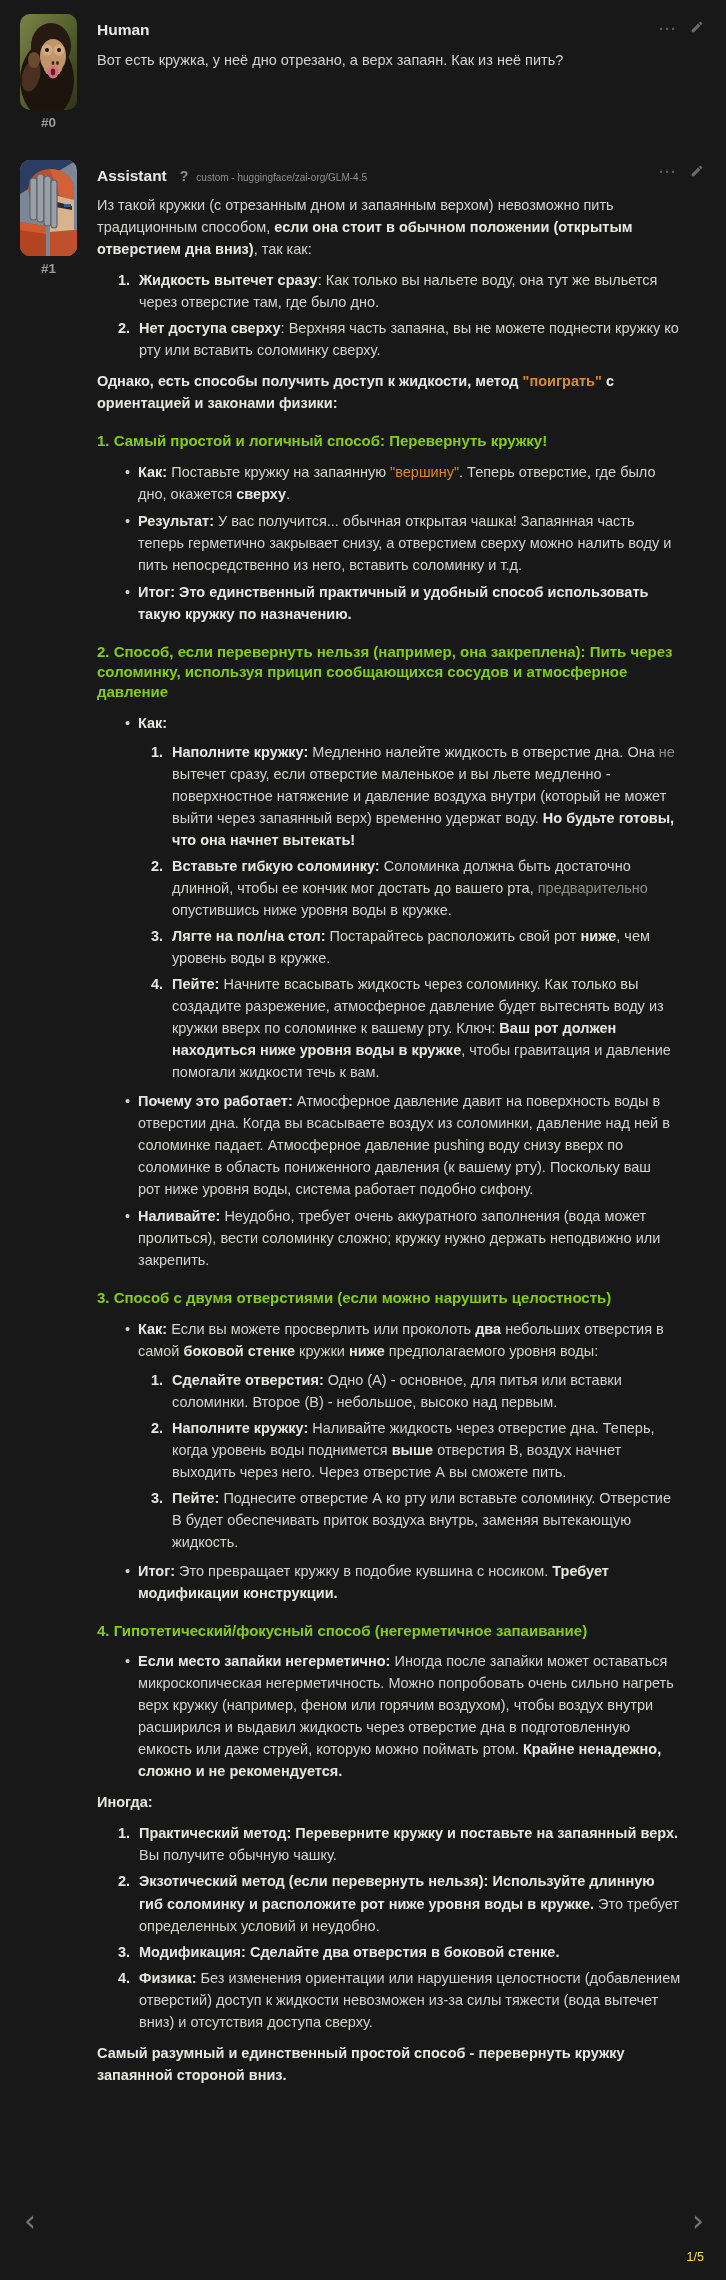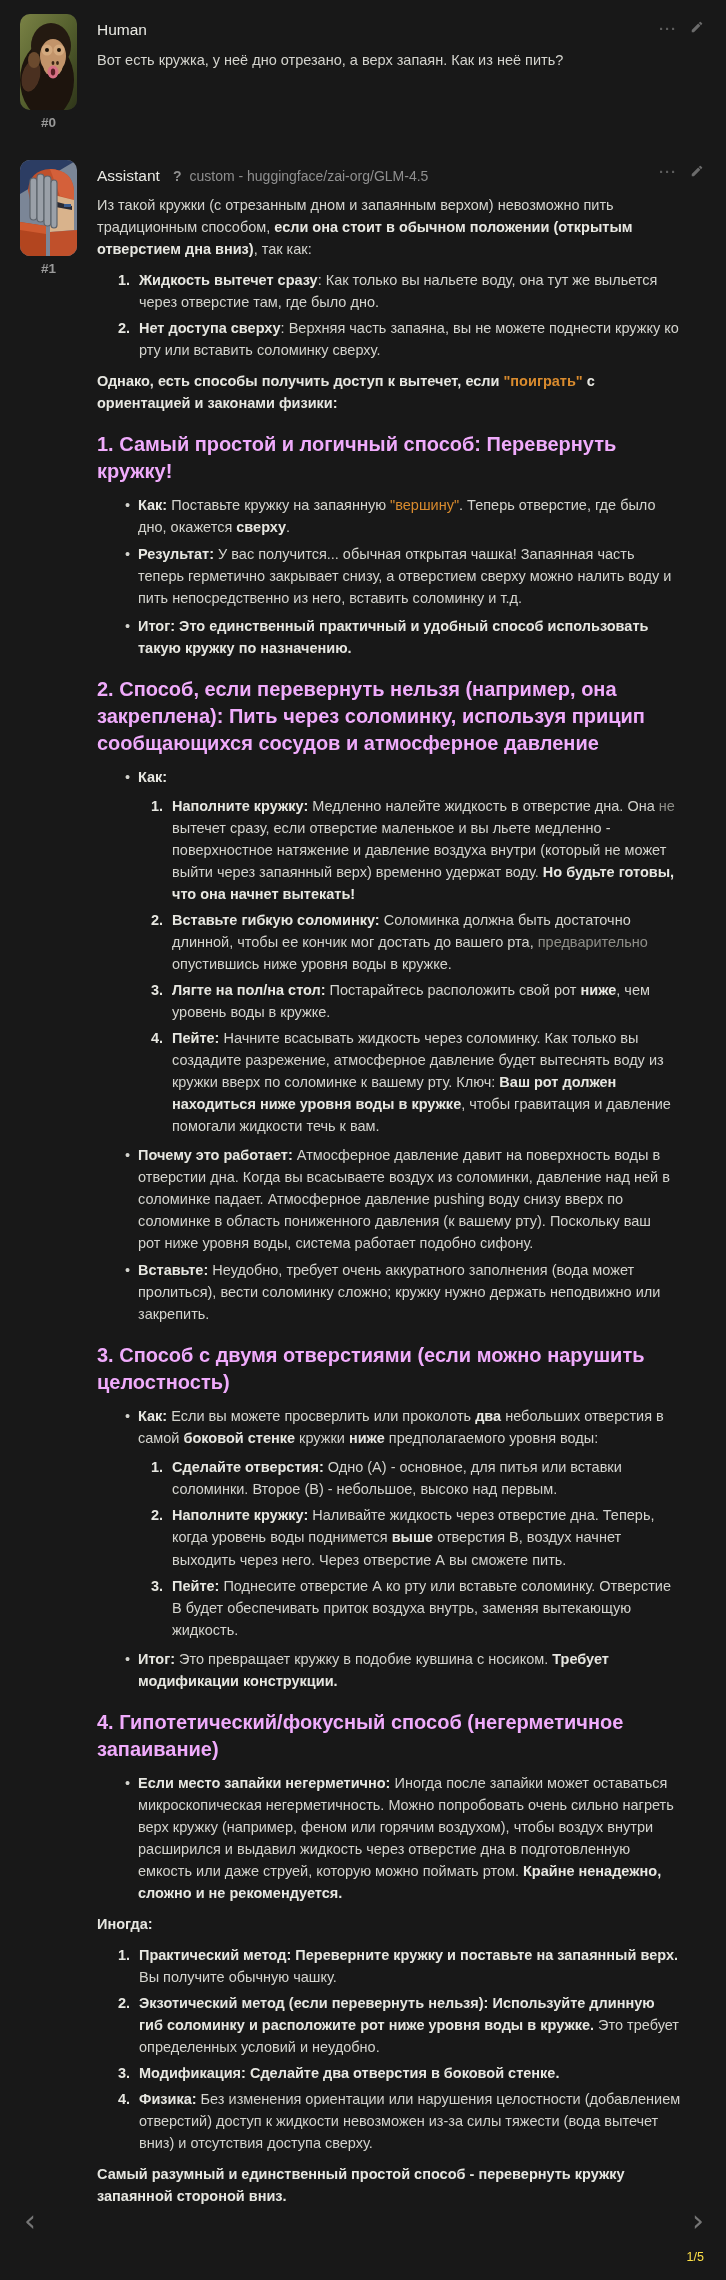--- a/index.html
+++ b/index.html
@@ -11,32 +11,32 @@
   }
   .page{position:relative;width:726px;height:2280px;}
   .message{display:flex;position:relative;padding:14px 36px 4px 20px;}
   .message.assistant{padding-top:22px;}
   .avatar-col{width:57px;margin-right:20px;flex-shrink:0;text-align:center;}
   .avatar{width:57px;height:96px;border-radius:10px;overflow:hidden;background:#2a2a2a;}
   .avatar svg{display:block;width:57px;height:96px;}
   .index-label{color:#9a9a9a;font-size:13.5px;font-weight:600;margin-top:3px;}
   .content{flex:1;min-width:0;}
   .msg-header{display:flex;align-items:baseline;margin-top:4px;}
-  .role-name{font-weight:400;font-size:15.5px;color:#e9e9e3;}
+  .role-name{font-weight:700;font-size:15.5px;color:#e9e9e3;}
   .badge-q{color:#8f8f8f;font-weight:700;font-size:14px;margin-left:13px;}
-  .model-label{color:#8f8f8f;font-size:14px;margin-left:8px;}
+  .model-label{color:#8f8f8f;font-size:10px;margin-left:8px;}
   .msg-actions{position:absolute;top:20px;right:22px;display:flex;gap:13px;align-items:center;}
   .message.assistant .msg-actions{top:26px;}
   .more-icon{color:#5d5d5d;font-weight:700;font-size:15px;letter-spacing:1px;cursor:pointer;line-height:1;}
   .pencil-icon{cursor:pointer;display:inline-block;line-height:1;}
   .pencil-icon svg{width:14px;height:14px;fill:#6b6b6b;}
   
   .msg-body p{margin:9px 0;}
   .msg-body p:first-child{margin-top:7px;}
-  .msg-body h3{font-size:20px;line-height:1.35;color:#f0abfc;font-weight:700;margin:17px 0 9px;}
+  .msg-body h3{font-size:15px;line-height:1.35;color:#84cc16;font-weight:700;margin:17px 0 9px;}
   .msg-body ol{list-style:none;counter-reset:item;margin:9px 8px;padding-left:34px;}
   .msg-body ol>li{counter-increment:item;position:relative;margin:4px 0;}
   .msg-body ol>li::before{content:counter(item) ".";font-weight:700;color:#e7e7e1;position:absolute;left:-21px;}
   .msg-body ul{list-style:none;margin:9px 0;padding-left:26px;}
   .msg-body ul>li{position:relative;margin:5px 15px;}
   .msg-body ul>li::before{content:"\2022";position:absolute;left:-13px;color:#d4d4ce;}
   .msg-body li ol,.msg-body li ul{margin:7px 0;}
   
   .sg-b{font-weight:700;color:#e7e7e1;}
   .sg-o{color:#d98b2e;}
@@ -132,37 +132,37 @@
         <span class="role-name">Assistant</span>
         <span class="badge-q">?</span>
         <span class="model-label">custom - huggingface/zai-org/GLM-4.5</span>
       </div>
       <div class="msg-body">
           <p><span>Из такой кружки (с отрезанным дном и запаянным верхом) невозможно пить традиционным способом, </span><span class="sg-b">если она стоит в обычном положении (открытым отверстием дна вниз)</span><span>, так как:</span></p>
           <ol>
             <li><span class="sg-b">Жидкость вытечет сразу</span><span>: Как только вы нальете воду, она тут же выльется через отверстие там, где было дно.</span></li>
             <li><span class="sg-b">Нет доступа сверху</span><span>: Верхняя часть запаяна, вы не можете поднести кружку ко рту или вставить соломинку сверху.</span></li>
           </ol>
-          <p><span class="sg-b">Однако, есть способы получить доступ к вытечет, если </span><span class="sg-ob">"поиграть"</span><span class="sg-b"> с ориентацией и законами физики:</span></p>
+          <p><span class="sg-b">Однако, есть способы получить доступ к жидкости, метод </span><span class="sg-ob">"поиграть"</span><span class="sg-b"> с ориентацией и законами физики:</span></p>
           <h3><span>1. Самый простой и логичный способ: Перевернуть кружку!</span></h3>
           <ul>
             <li><span class="sg-b">Как:</span><span> Поставьте кружку на запаянную </span><span class="sg-o">"вершину"</span><span>. Теперь отверстие, где было дно, окажется </span><span class="sg-b">сверху</span><span>.</span></li>
             <li><span class="sg-b">Результат:</span><span> У вас получится... обычная открытая чашка! Запаянная часть теперь герметично закрывает снизу, а отверстием сверху можно налить воду и пить непосредственно из него, вставить соломинку и т.д.</span></li>
             <li><span class="sg-b">Итог:</span><span> </span><span class="sg-b">Это единственный практичный и удобный способ использовать такую кружку по назначению.</span></li>
           </ul>
           <h3><span>2. Способ, если перевернуть нельзя (например, она закреплена): Пить через соломинку, используя прицип сообщающихся сосудов и атмосферное давление</span></h3>
           <ul>
             <li><span class="sg-b">Как:</span><ol>
                 <li><span class="sg-b">Наполните кружку:</span><span> Медленно налейте жидкость в отверстие дна. Она </span><span class="sg-i">не</span><span> вытечет сразу, если отверстие маленькое и вы льете медленно - поверхностное натяжение и давление воздуха внутри (который не может выйти через запаянный верх) временно удержат воду. </span><span class="sg-b">Но будьте готовы, что она начнет вытекать!</span></li>
                 <li><span class="sg-b">Вставьте гибкую соломинку:</span><span> Соломинка должна быть достаточно длинной, чтобы ее кончик мог достать до вашего рта, </span><span class="sg-i">предварительно</span><span> опустившись ниже уровня воды в кружке.</span></li>
                 <li><span class="sg-b">Лягте на пол/на стол:</span><span> Постарайтесь расположить свой рот </span><span class="sg-b">ниже</span><span>, чем уровень воды в кружке.</span></li>
                 <li><span class="sg-b">Пейте:</span><span> Начните всасывать жидкость через соломинку. Как только вы создадите разрежение, атмосферное давление будет вытеснять воду из кружки вверх по соломинке к вашему рту. Ключ: </span><span class="sg-b">Ваш рот должен находиться ниже уровня воды в кружке</span><span>, чтобы гравитация и давление помогали жидкости течь к вам.</span></li>
               </ol></li>
             <li><span class="sg-b">Почему это работает:</span><span> Атмосферное давление давит на поверхность воды в отверстии дна. Когда вы всасываете воздух из соломинки, давление над ней в соломинке падает. Атмосферное давление pushing воду снизу вверх по соломинке в область пониженного давления (к вашему рту). Поскольку ваш рот ниже уровня воды, система работает подобно сифону.</span></li>
-            <li><span class="sg-b">Вставьте:</span><span> Неудобно, требует очень аккуратного заполнения (вода может пролиться), вести соломинку сложно; кружку нужно держать неподвижно или закрепить.</span></li>
+            <li><span class="sg-b">Наливайте:</span><span> Неудобно, требует очень аккуратного заполнения (вода может пролиться), вести соломинку сложно; кружку нужно держать неподвижно или закрепить.</span></li>
           </ul>
           <h3><span>3. Способ с двумя отверстиями (если можно нарушить целостность)</span></h3>
           <ul>
             <li><span class="sg-b">Как:</span><span> Если вы можете просверлить или проколоть </span><span class="sg-b">два</span><span> небольших отверстия в самой </span><span class="sg-b">боковой стенке</span><span> кружки </span><span class="sg-b">ниже</span><span> предполагаемого уровня воды:</span><ol>
                 <li><span class="sg-b">Сделайте отверстия:</span><span> Одно (А) - основное, для питья или вставки соломинки. Второе (В) - небольшое, высоко над первым.</span></li>
                 <li><span class="sg-b">Наполните кружку:</span><span> Наливайте жидкость через отверстие дна. Теперь, когда уровень воды поднимется </span><span class="sg-b">выше</span><span> отверстия В, воздух начнет выходить через него. Через отверстие А вы сможете пить.</span></li>
                 <li><span class="sg-b">Пейте:</span><span> Поднесите отверстие А ко рту или вставьте соломинку. Отверстие В будет обеспечивать приток воздуха внутрь, заменяя вытекающую жидкость.</span></li>
               </ol></li>
             <li><span class="sg-b">Итог:</span><span> Это превращает кружку в подобие кувшина с носиком. </span><span class="sg-b">Требует модификации конструкции.</span></li>
           </ul>

